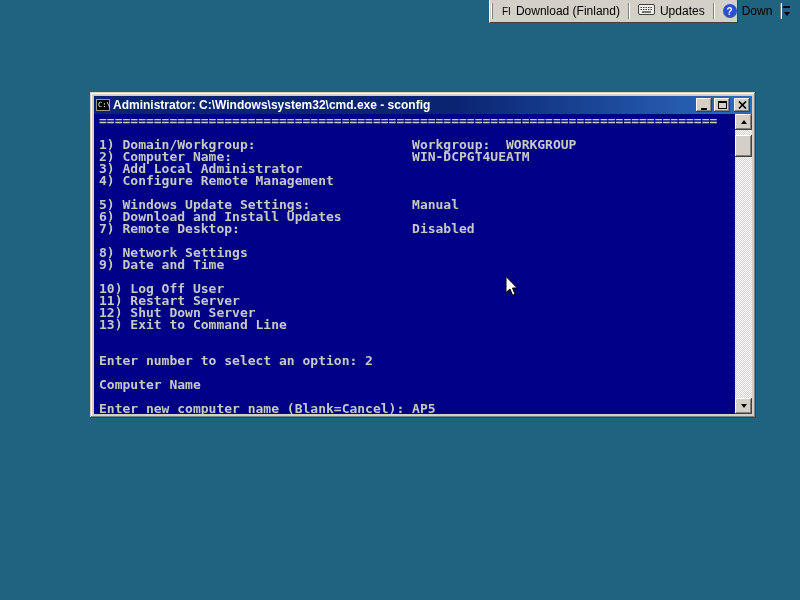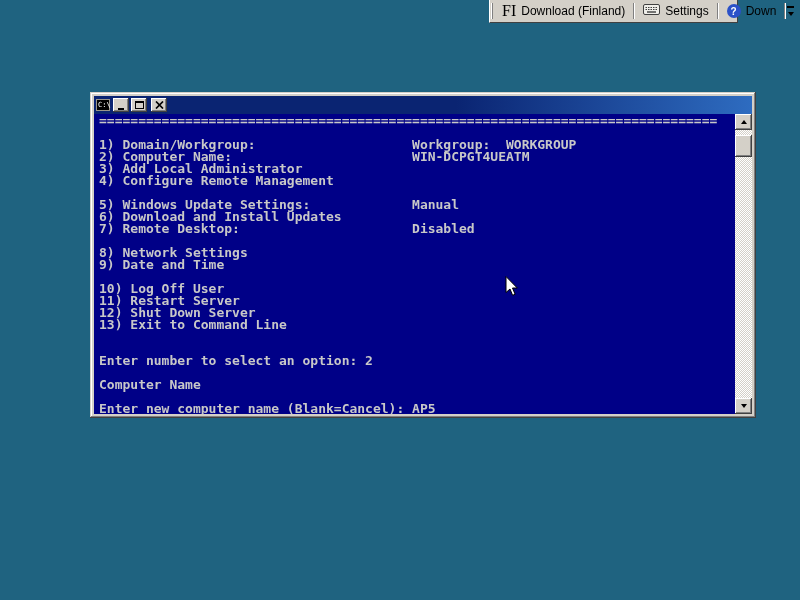--- a/index.html
+++ b/index.html
@@ -9,21 +9,21 @@
 
   
   .language-bar {
     position:absolute; left:489px; top:0; height:23px; width:249px;
     background:#D4D0C8; display:flex; align-items:stretch;
     border-left:1px solid #FFFFFF; border-right:1px solid #404040; border-bottom:1px solid #404040;
   }
   .lb-grip { width:4px; margin:3px 2px 3px 1px; border-left:1px solid #FFFFFF; border-right:1px solid #808080; }
   .lb-sep  { width:2px; margin:3px 1px; border-left:1px solid #808080; border-right:1px solid #FFFFFF; }
   .lb-section { display:flex; align-items:center; padding:0 7px; gap:5px; font-size:12px; color:#000; white-space:nowrap; cursor:default; }
-  .lb-code { font-size:16px;font-family:Liberation Serif, serif; }
+  .lb-code { font-size:10px; }
   .kbd-icon { display:inline-block; }
   .help-icon {
     width:14px; height:14px; border-radius:50%; background:#2B51C8; color:#fff;
     font-size:10px; font-weight:bold; display:flex; align-items:center; justify-content:center;
   }
   .lb-stack { width:15px; display:flex; flex-direction:column; align-items:center; justify-content:space-evenly; padding:2px 0; }
   .glyph-minbar { width:7px; height:2px; background:#000; }
   .glyph-downtri { width:0; height:0; border-left:3.5px solid transparent; border-right:3.5px solid transparent; border-top:4px solid #000; }
 
   
@@ -99,37 +99,38 @@
     <div class="lb-sep"></div>
     <div class="lb-section">
       <span class="kbd-icon">
         <svg width="17" height="11" viewBox="0 0 17 11">
           <rect x="0.5" y="0.5" width="16" height="10" rx="1.5" fill="#EFEEE9" stroke="#404040"></rect>
           <line x1="2.5" y1="3.5" x2="14.5" y2="3.5" stroke="#404040" stroke-width="1" stroke-dasharray="1.5 1"></line>
           <line x1="2.5" y1="5.5" x2="14.5" y2="5.5" stroke="#404040" stroke-width="1" stroke-dasharray="1.5 1"></line>
           <line x1="4" y1="8" x2="13" y2="8" stroke="#404040" stroke-width="1.4"></line>
         </svg>
       </span>
-      <span>Settings</span>
+      <span>Updates</span>
     </div>
     <div class="lb-sep"></div>
     <div class="lb-section">
       <span class="help-icon">?</span>
       <span>Down</span>
     </div>
     <div class="lb-sep"></div>
     <div class="lb-stack">
       <span class="glyph-minbar"></span>
       <span class="glyph-downtri"></span>
     </div>
   </div>
 
   <div class="window">
     <div class="titlebar">
       <span class="title-icon">C:\</span>
+      <span class="title-text">Administrator: C:\Windows\system32\cmd.exe - sconfig</span>
       <span class="win-btns">
         <span class="win-btn">
             <span class="glyph-min"></span>
           </span>
         <span class="win-btn">
             <span class="glyph-max"></span>
           </span>
         <span class="win-btn close">
           <svg width="9" height="8" viewBox="0 0 9 8">
             <path d="M1,0.5 L8,7.5 M8,0.5 L1,7.5" stroke="#000" stroke-width="1.7"></path>

